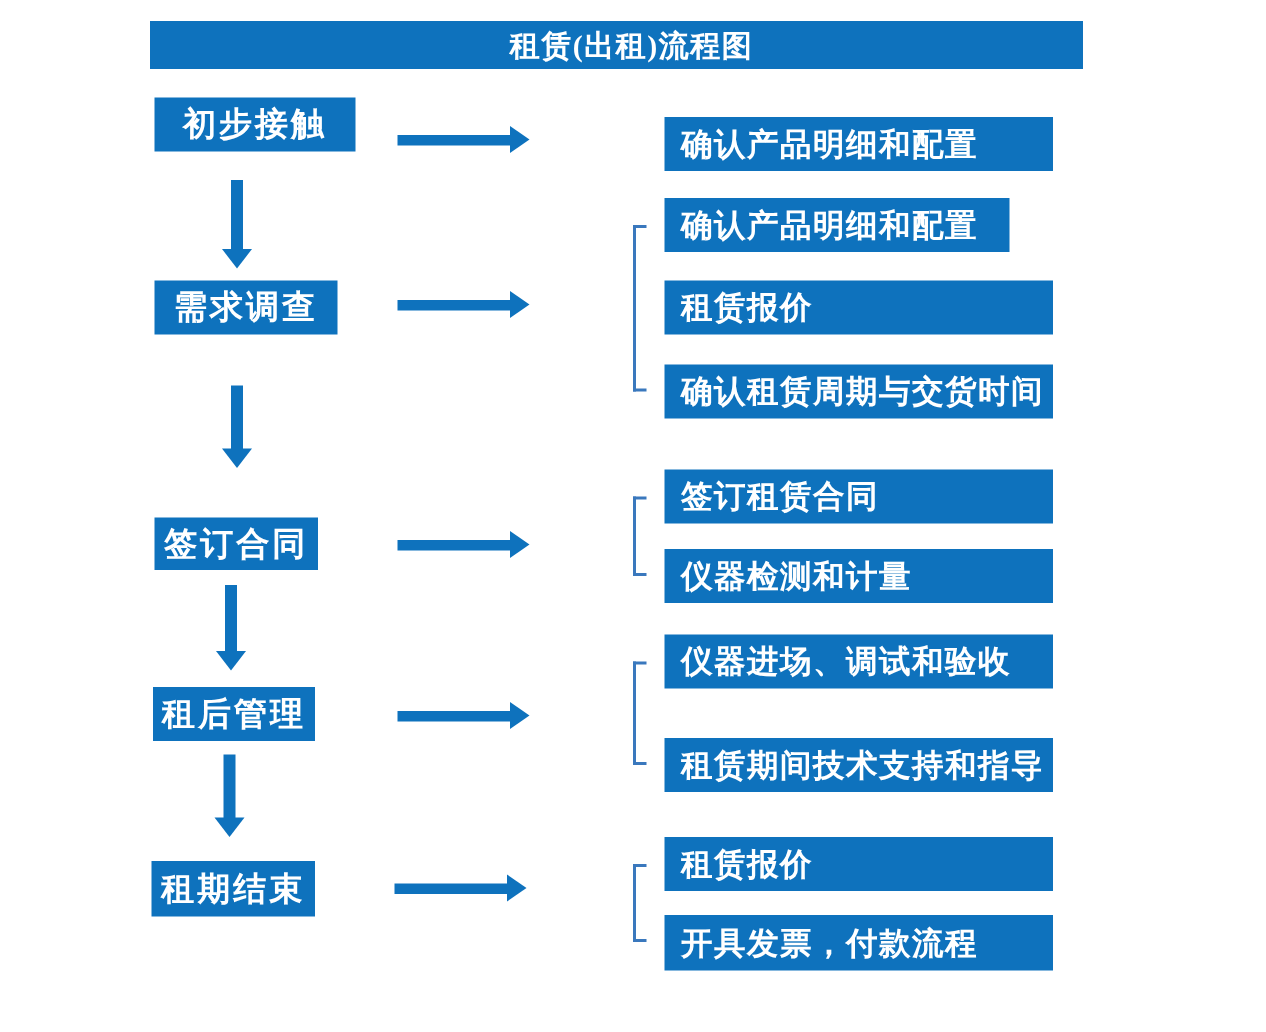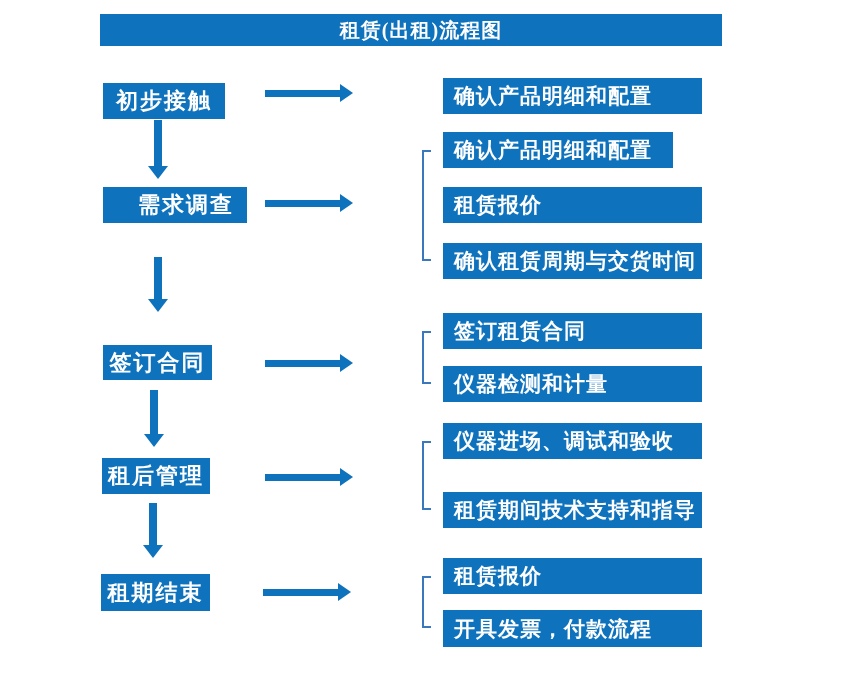--- a/index.html
+++ b/index.html
@@ -55,24 +55,24 @@
 </style>
 </head>
 <body>
 
 <div class="canvas">
 
   <div class="title-bar">
     <span>租赁(出租)流程图</span>
   </div>
 
-  <div class="box step" style="left:103px;top:83px;width:122px;height:36px;align-items:center;">
+  <div class="box step" style="left:103px;top:65px;width:134px;height:36px;align-items:center;">
     <span>初步接触</span>
   </div>
-  <div class="box step" style="left:103px;top:187px;width:122px;height:36px;padding-left:22px;">
+  <div class="box step" style="left:103px;top:187px;width:122px;height:36px;">
     <span>需求调查</span>
   </div>
   <div class="box step" style="left:103px;top:345px;width:109px;height:35px;">
     <span>签订合同</span>
   </div>
   <div class="box step" style="left:102px;top:458px;width:108px;height:36px;">
     <span>租后管理</span>
   </div>
   <div class="box step" style="left:101px;top:574px;width:109px;height:37px;">
     <span>租期结束</span>

